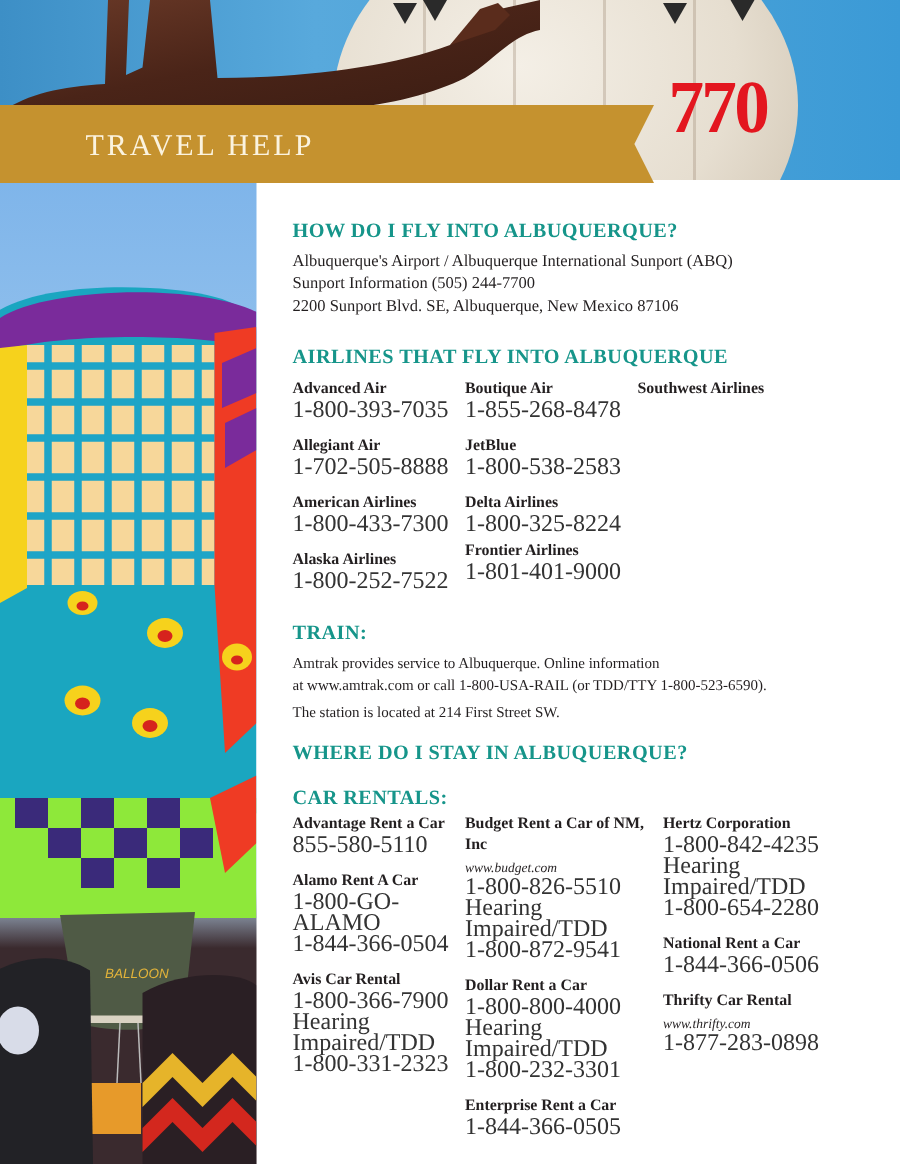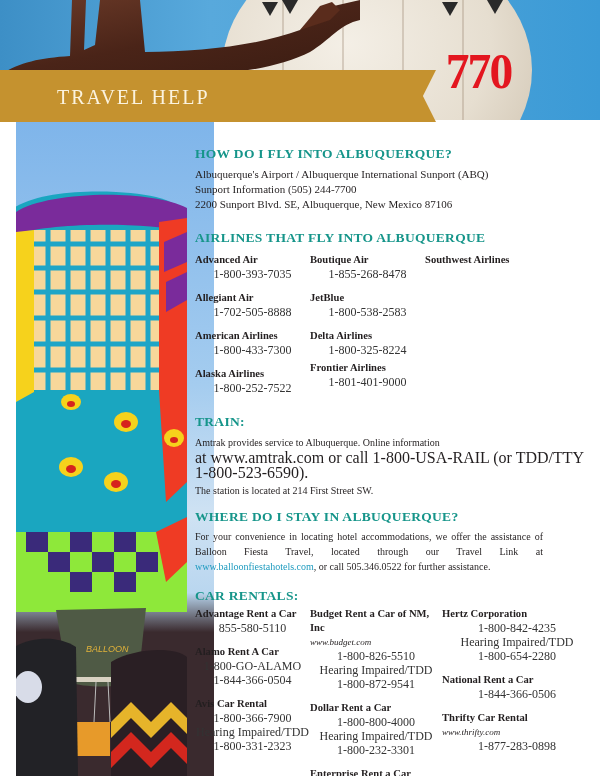--- a/index.html
+++ b/index.html
@@ -30,37 +30,37 @@
     position: absolute; left: 0; top: 70px; width: 436px; height: 52px; background: #c5922f;
     clip-path: polygon(0 0, 100% 0, 97% 50%, 100% 100%, 0 100%);
   }
   .banner-title {
     position: absolute; left: 57px; top: 86px; font-family: Liberation Serif, serif; font-size: 20px;
     letter-spacing: 2px; color: #fbf3df; font-weight: normal;
   }
 
   
   .side {
-    position: absolute; left: 16px; top: 122px; width: 198px; height: 654px; overflow: hidden;
+    position: absolute; left: 0; top: 122px; width: 171px; height: 654px; overflow: hidden;
     background: linear-gradient(180deg, #7fb5ea 0%, #a4ccef 40%, #cfe2f3 60%, #b9d6ef 72%, #3a2a2e 78%);
   }
 
   
   .content { position: absolute; left: 195px; top: 146px; width: 395px; }
   .h2 {
     font-family: "Liberation Serif", serif; font-weight: bold; color: #16958a; font-size: 13.5px;
     letter-spacing: 0.3px; text-transform: uppercase;
   }
   .p { font-size: 11px; line-height: 15.2px; color: #231f20; }
   .link { color: #1e9bbf; }
 
   .grid3 { display: grid; grid-template-columns: 115px 115px 165px; }
   .item { margin-bottom: 10px; }
   .item .name { font-weight: bold; font-size: 10.6px; line-height: 14px; }
-  .item .line { font-size: 12px; line-height: 14px; color: #333; text-align: center; }
+  .item .line { font-size: 16px; line-height: 14px; color: #333; }
   .item .web { font-style: italic; font-size: 9px; line-height: 14px; }
 </style>
 </head>
 <body>
 
 <div class="hero">
   <div class="balloon-white">
     <div class="stripe" style="left:60px"></div>
     <div class="stripe" style="left:120px"></div>
     <div class="stripe" style="left:180px"></div>
@@ -209,29 +209,26 @@
         <div class="item" style="margin-bottom:10px">
             <div class="name">Southwest Airlines</div>
           </div>
       </div>
     </div>
   </section>
 
   <section style="margin-top:9px">
     <h2 class="h2" style="margin-bottom:5px">TRAIN:</h2>
     <div class="p" style="font-size:10px">Amtrak provides service to Albuquerque. Online information</div>
-    <div class="p" style="font-size:16px">at www.amtrak.com or call 1-800-USA-RAIL (or TDD/TTY 1-800-523-6590).</div>
+    <div class="p" style="font-size:10px">at www.amtrak.com or call 1-800-USA-RAIL (or TDD/TTY 1-800-523-6590).</div>
     <div class="p" style="font-size:10px;margin-top:3px">The station is located at 214 First Street SW.</div>
   </section>
 
   <section style="margin-top:11px">
     <h2 class="h2" style="margin-bottom:4px">WHERE DO I STAY IN ALBUQUERQUE?</h2>
-    <p class="p" style="text-align:justify;font-size:10px;line-height:15px;width:348px">
-      <span>For your convenience in locating hotel accommodations, we offer the assistance of Balloon Fiesta Travel, located through our Travel Link at </span><a class="link">www.balloonfiestahotels.com</a><span>, or call 505.346.0522 for further assistance.</span>
-    </p>
   </section>
 
   <section style="margin-top:14px">
     <h2 class="h2" style="margin-bottom:3px">CAR RENTALS:</h2>
     <div class="grid3" style="grid-template-columns:115px 132px 150px">
       <div>
         <div class="item" style="margin-bottom:10px">
           <div class="name">Advantage Rent a Car</div>
           <div class="line">855-580-5110</div>
         </div>

